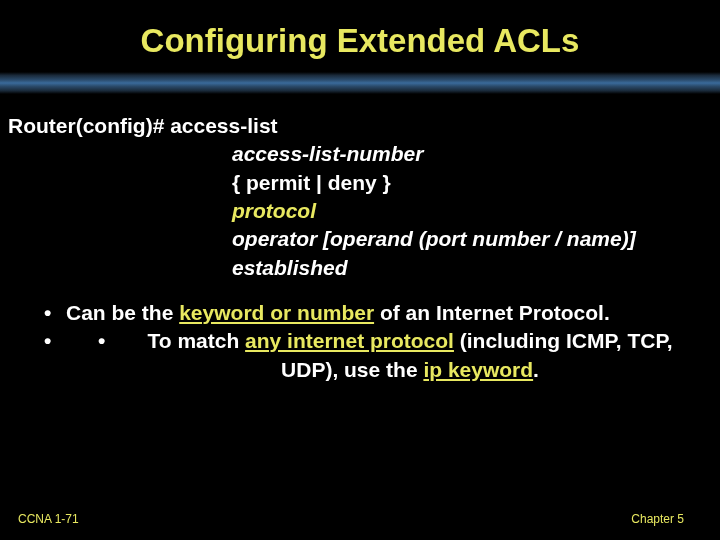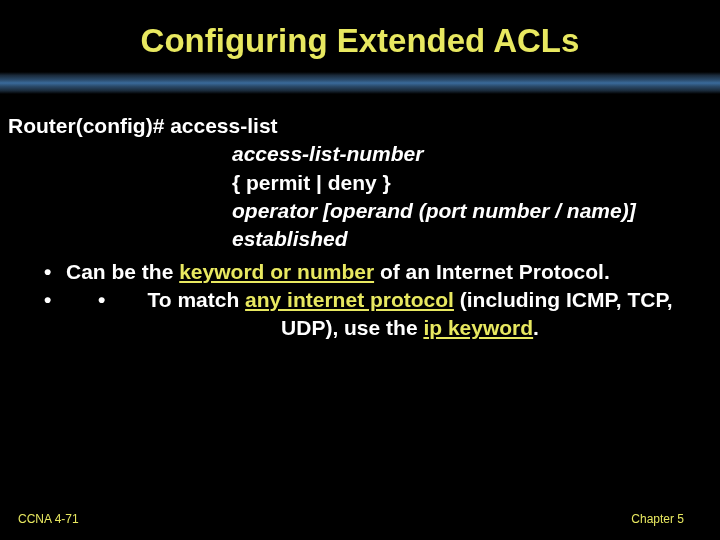--- a/index.html
+++ b/index.html
@@ -46,21 +46,21 @@
     font-weight: bold;
   }
   .cmd-line {
     font-size: 21px;
   }
   .italic { font-style: italic; }
   .yellow { color: #e8e860; }
   .underline { text-decoration: underline; }
   .indent1 { padding-left: 224px; }
   .bullets {
-    margin-top: 4px;
+    margin-top: 17px;
     padding-left: 30px;
   }
   .bullets li {
     list-style: none;
     position: relative;
     padding-left: 28px;
     font-size: 21px;
     text-shadow: 1.5px 1.5px 2px rgba(0,0,0,0.8);
   }
   .bullets li::before {
@@ -104,34 +104,35 @@
 
   <div class="title">Configuring Extended ACLs</div>
 
   <div class="divider"></div>
 
   <div class="content">
 
     <div class="cmd-line">Router(config)# access-list</div>
     <div class="indent1 italic">access-list-number</div>
     <div class="indent1">{ permit | deny }</div>
+    <div class="indent1 italic yellow">protocol</div>
     <div class="indent1 italic">operator [operand (port number / name)]</div>
     <div class="indent1 italic">established</div>
 
     <ul class="bullets">
       <li>
         <span>Can be the </span><span class="yellow underline">keyword or number</span><span> of an Internet Protocol.</span>
       </li>
       <li>
         <ul class="sub-bullets">
           <li>
             <span>To match </span><span class="yellow underline">any internet protocol</span><span> (including ICMP, TCP, UDP), use the </span><span class="yellow underline">ip keyword</span><span>.</span>
           </li>
         </ul>
       </li>
     </ul>
 
   </div>
 
-  <div class="footer-left">CCNA 4-71</div>
+  <div class="footer-left">CCNA 1-71</div>
   <div class="footer-right">Chapter 5</div>
 
 </div>
 
 </body></html>

